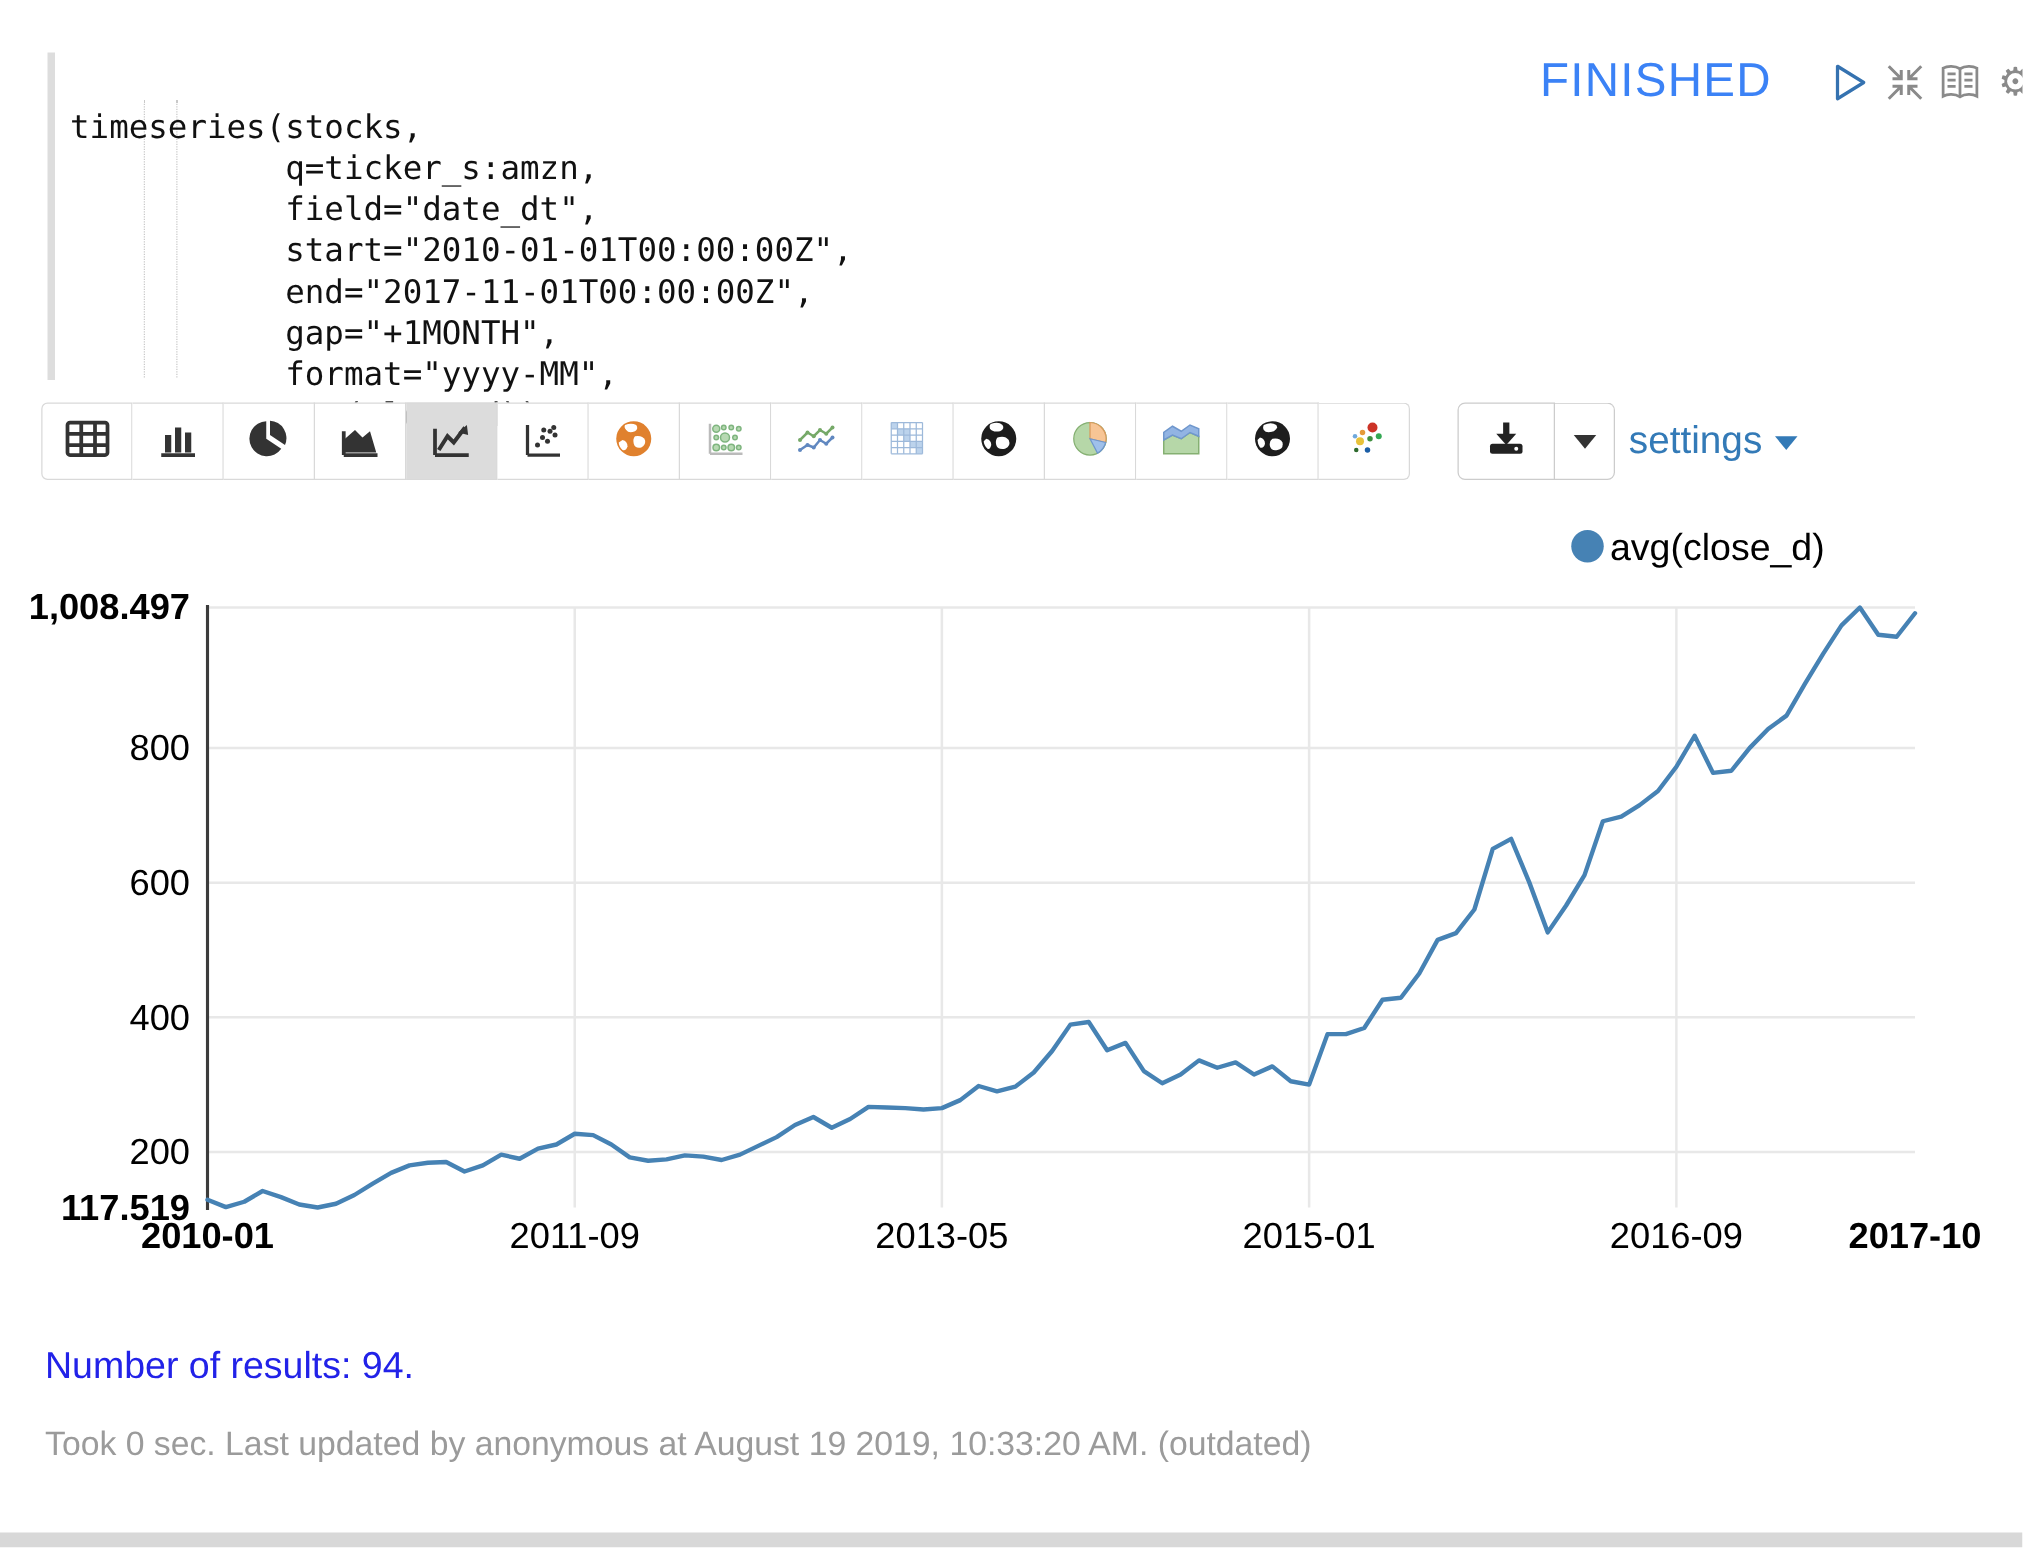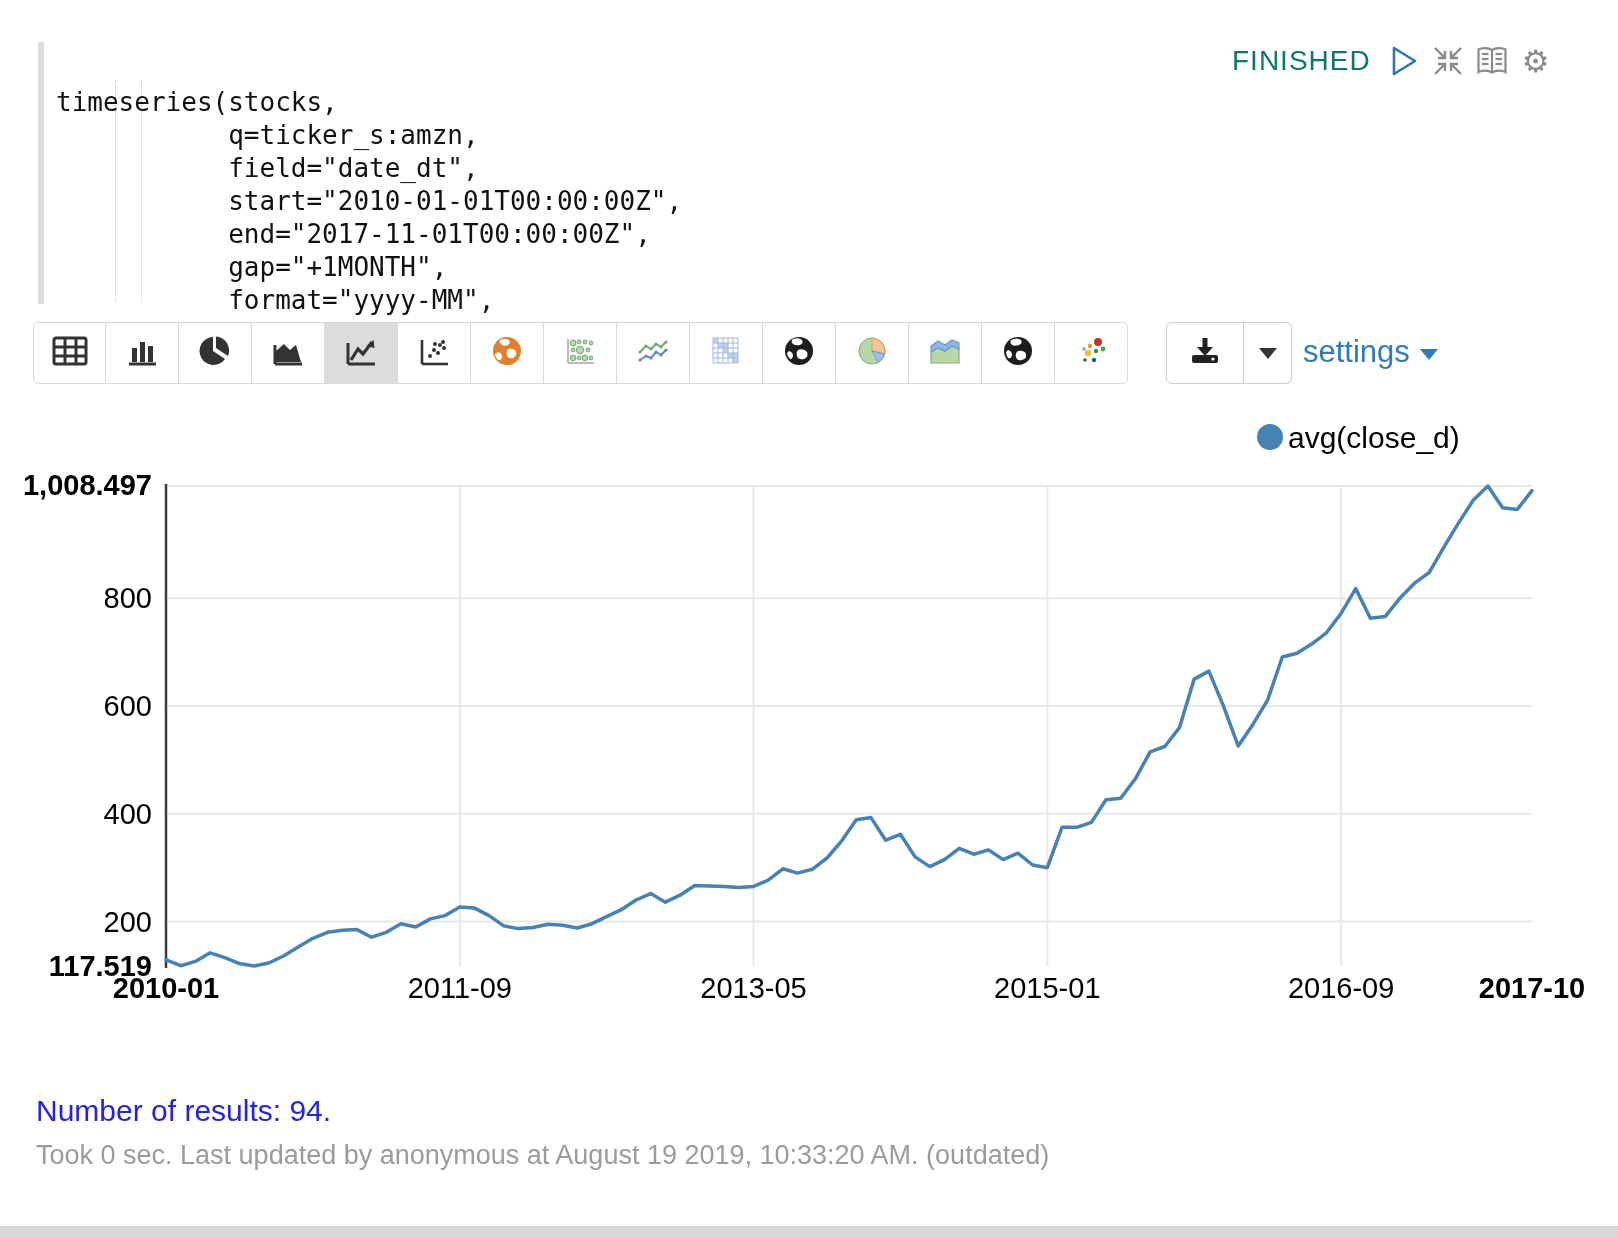--- a/index.html
+++ b/index.html
@@ -5,42 +5,42 @@
   * { margin:0; padding:0; box-sizing:border-box; }
   html,body { width:1618px; height:1238px; background:#fff; font-family:"Liberation Sans", sans-serif; position:relative; overflow:hidden; }
 
   
   .gutter-bar { position:absolute; left:38px; top:42px; width:6px; height:262px; background:#ddd; }
   .indent-guide { position:absolute; top:80px; height:222px; border-left:1px dotted #c9c9c9; }
   .code-area { position:absolute; left:56px; top:42px; font-family:"DejaVu Sans Mono","Liberation Mono",monospace; font-size:26px; line-height:33px; color:#111; white-space:pre;margin-top:44px; }
 
   
   .para-controls { position:absolute; left:1232px; top:44px; display:flex; align-items:center; }
-  .status-label { color:#0f766e; font-size:28px; letter-spacing:1px; margin-right:6px; }
+  .status-label { color:#3b82f6; font-size:38px; letter-spacing:1px; margin-right:36px; }
   .pc-icon { width:34px; height:34px; display:flex; align-items:center; justify-content:center; margin-left:10px; cursor:pointer; }
   .gear-glyph { font-size:31px; color:#8a8a8a; line-height:1; }
 
   
   .toolbar { position:absolute; left:33px; top:322px; display:flex; }
   .tb-btn { width:73px; height:62px; background:#fff; border:1px solid #d9d9d9; border-left:none; display:flex; align-items:center; justify-content:center; cursor:pointer; }
   .tb-btn:first-child { border-left:1px solid #d9d9d9; border-radius:5px 0 0 5px; }
   .tb-btn:last-child { border-radius:0 5px 5px 0; }
   .tb-btn.selected { background:#dcdcdc; }
   .dl-group { position:absolute; left:1166px; top:322px; display:flex; }
   .dl-btn { width:78px; height:62px; background:#fff; border:1px solid #ccc; border-radius:6px 0 0 6px; display:flex; align-items:center; justify-content:center; cursor:pointer; }
   .dl-caret-btn { width:48px; height:62px; background:#fff; border:1px solid #ccc; border-left:none; border-radius:0 6px 6px 0; display:flex; align-items:center; justify-content:center; cursor:pointer; }
   .caret-down { width:0; height:0; border-left:9px solid transparent; border-right:9px solid transparent; border-top:11px solid #333; }
   .settings-link { position:absolute; left:1303px; top:334px; color:#337ab7; font-size:31px; display:flex; align-items:center; cursor:pointer; }
   .settings-caret { width:0; height:0; border-left:9px solid transparent; border-right:9px solid transparent; border-top:11px solid #337ab7; margin-left:10px; margin-top:4px; }
 
   
   .chart-wrap { position:absolute; left:0; top:420px; width:1618px; height:600px; }
 
   
-  .results-line { position:absolute; left:36px; top:1076px; font-size:30px; color:#2222e8;margin-top:18px; }
+  .results-line { position:absolute; left:36px; top:1076px; font-size:30px; color:#2222e8; }
   .took-line { position:absolute; left:36px; top:1140px; font-size:27px; color:#9b9b9b; }
   .bottom-strip { position:absolute; left:0; top:1226px; width:1618px; height:12px; background:#d8d8d8; }
 </style>
 </head>
 <body>
 
 <div class="gutter-bar"></div>
 <div class="indent-guide" style="left:115px;"></div>
 <div class="indent-guide" style="left:141px;"></div>
 <pre class="code-area" id="code-area">timeseries(stocks,

